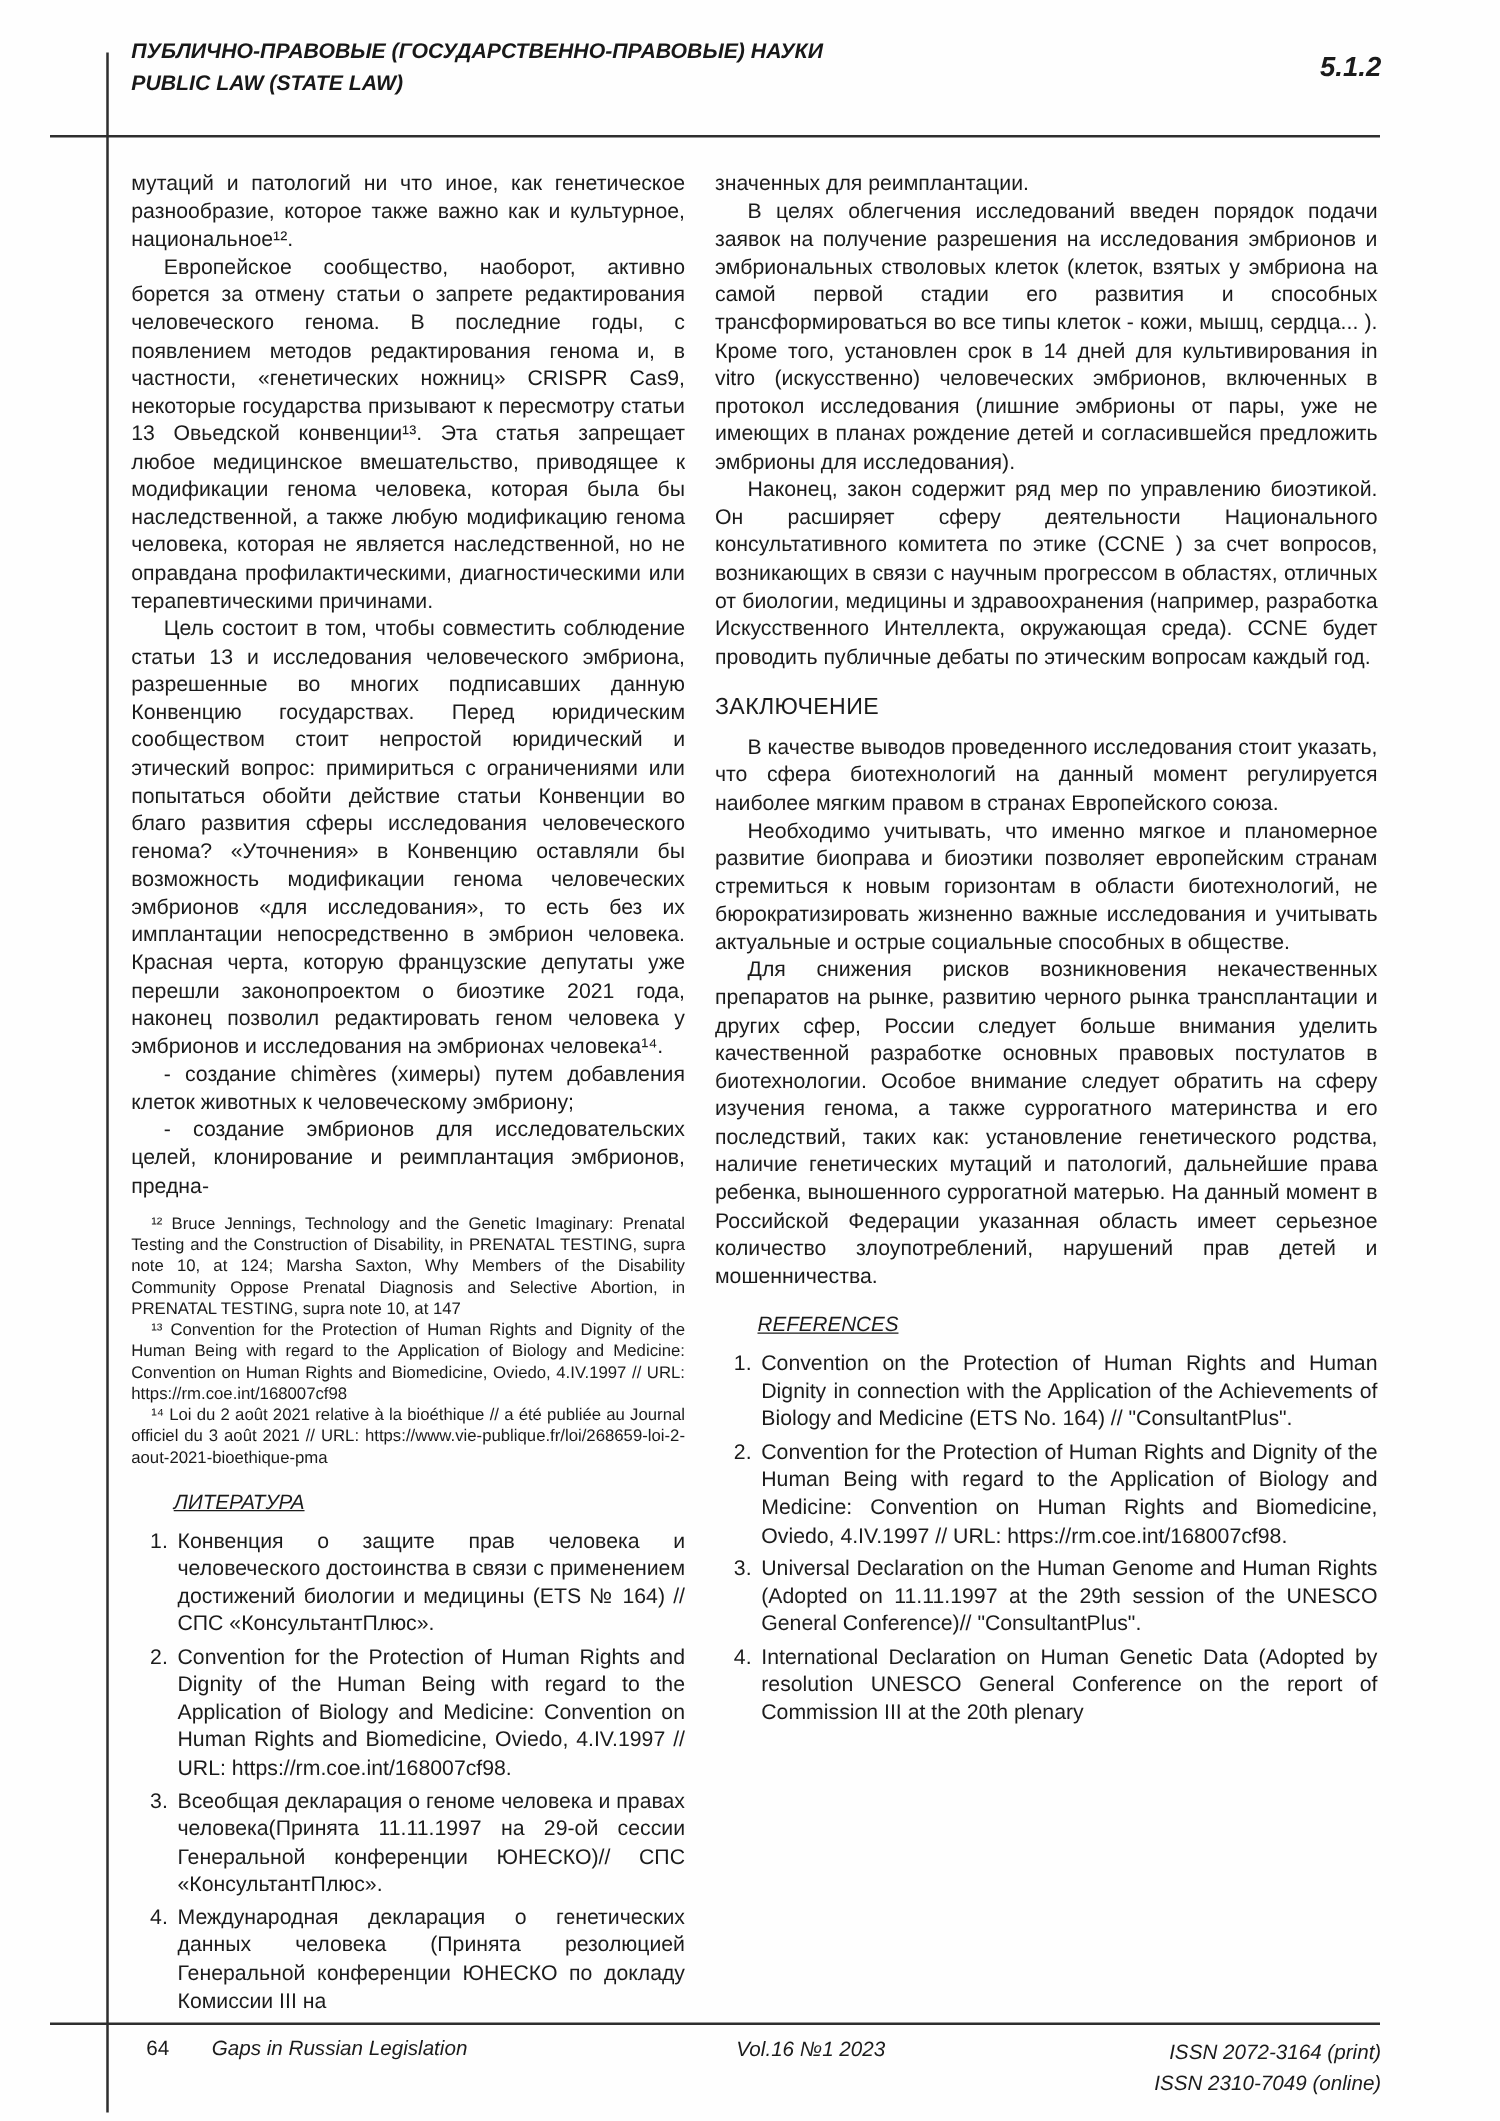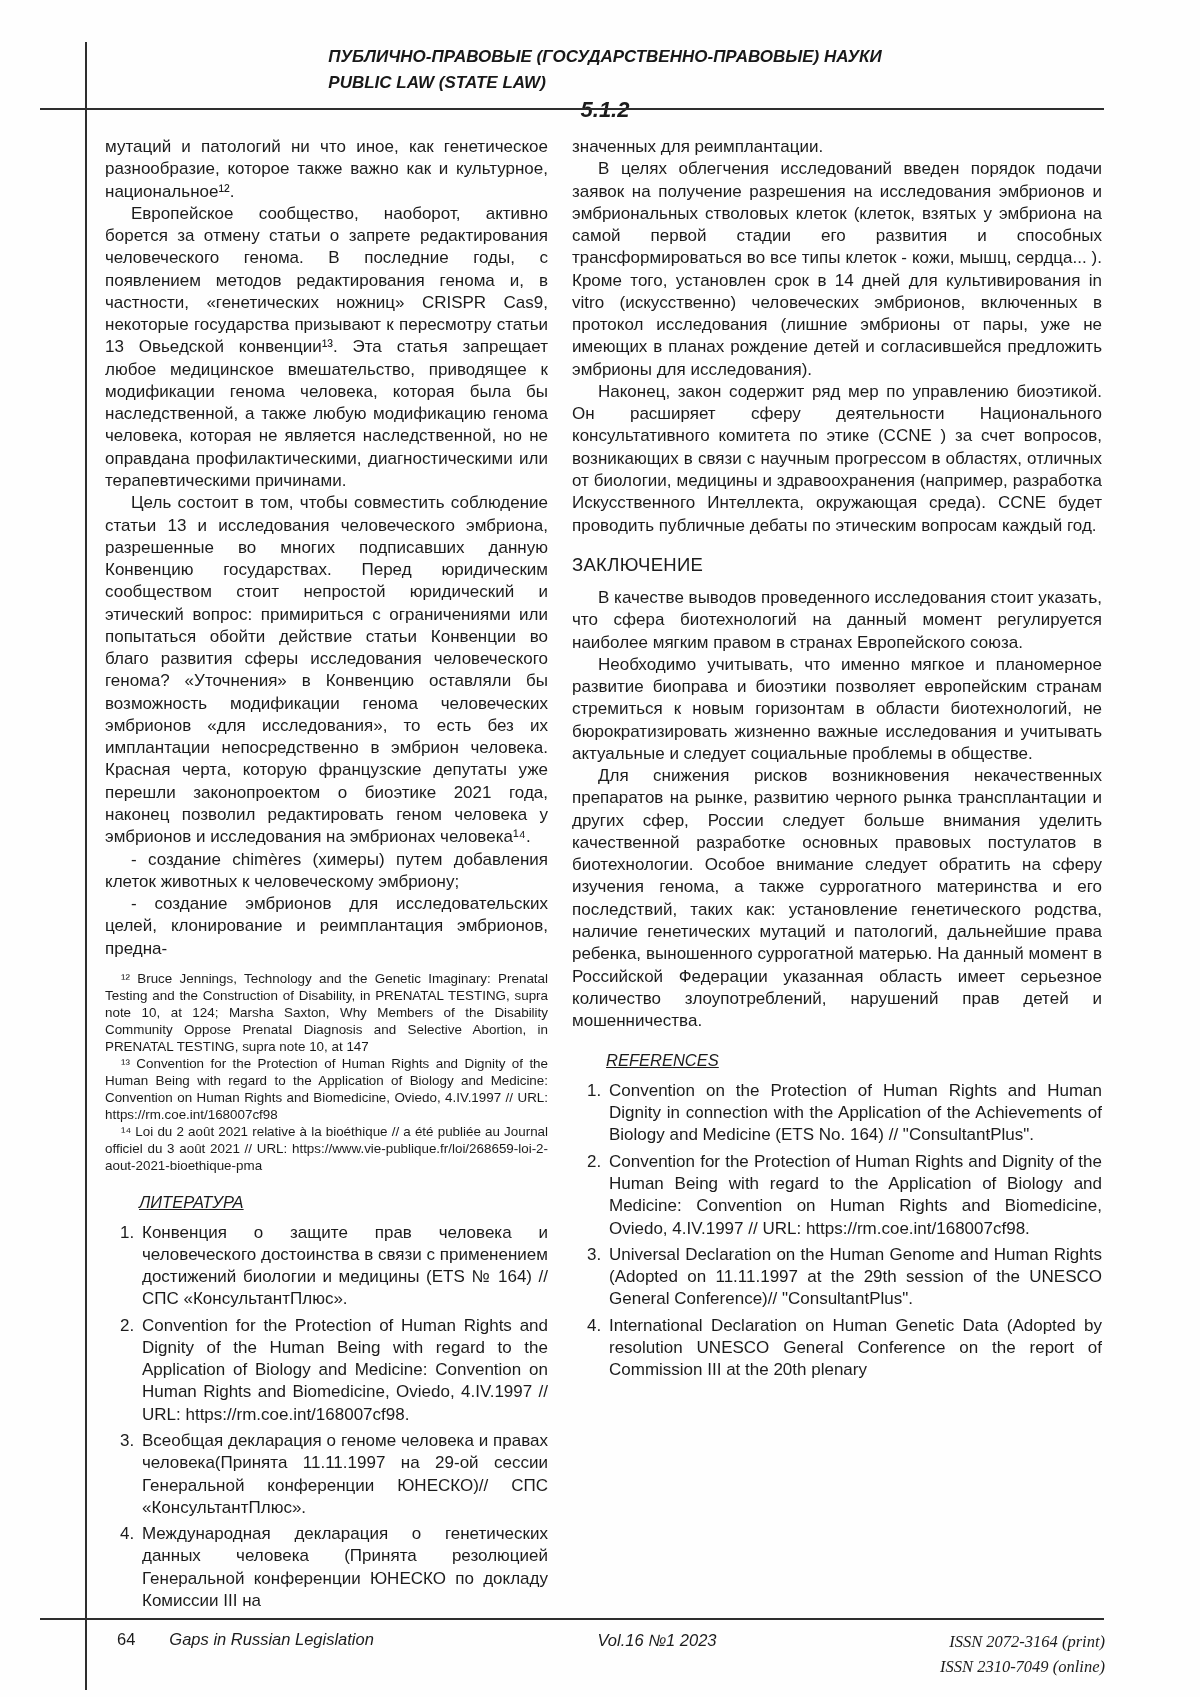--- a/index.html
+++ b/index.html
@@ -6,22 +6,22 @@
   .page {
     position:relative; width:1200px; height:1697px; background:#fefefe;
     font-family:"Liberation Sans", sans-serif; color:#1b1b1b; overflow:hidden;
   }
   .vrule { position:absolute; left:85px; top:42px; width:2px; height:1648px; background:#2e2e2e; }
   .hrule { position:absolute; left:40px; width:1064px; height:2px; background:#2e2e2e; }
   .head-rule { top:108px; }
   .foot-rule { top:1618px; }
 
   .pagehead {
-    position:absolute; left:105px; top:44px; width:1000px;
-    display:flex; justify-content:space-between; align-items:center;flex-direction:column;
+    position:absolute; left:105px; top:28px; width:1000px;
+    display:flex; justify-content:space-between; align-items:center;
   }
   .head-title { font-weight:700; font-style:italic; font-size:17px; line-height:1.55; color:#181818; }
   .head-code { font-weight:700; font-style:italic; font-size:22px; white-space:nowrap; }
 
   .col { position:absolute; top:136px; font-size:17px; line-height:1.31; text-align:justify; }
   .col-left  { left:105px; width:443px; }
   .col-right { left:572px; width:530px; }
 
   .col p { margin:0; text-indent:26px; }
   .col p.first { text-indent:0; }
@@ -42,21 +42,21 @@
   .reflist li { margin:0 0 4px 0; padding-left:3px; text-align:justify; }
 
   .pagefoot {
     position:absolute; left:105px; top:1630px; width:1000px;
     display:flex; justify-content:space-between; align-items:flex-start;
     font-size:16.5px; font-style:italic;
   }
   .foot-left { display:flex; align-items:baseline;margin-left:12px; }
   .foot-page { font-style:normal; margin-right:34px; }
   .foot-center { padding-top:1px; }
-  .foot-right { text-align:right; line-height:1.5;font-family:Liberation Serif, serif; }
+  .foot-right { text-align:right; line-height:1.5; }
 </style>
 </head>
 <body>
 
 <div class="page">
 
   <div class="vrule"></div>
 
   <header class="pagehead">
     <div class="head-titles">
@@ -91,21 +91,21 @@
   </section>
 
   <section class="col col-right">
     <p class="first">значенных для реимплантации.</p>
     <p>В целях облегчения исследований введен порядок подачи заявок на получение разрешения на исследования эмбрионов и эмбриональных стволовых клеток (клеток, взятых у эмбриона на самой первой стадии его развития и способных трансформироваться во все типы клеток - кожи, мышц, сердца... ). Кроме того, установлен срок в 14 дней для культивирования in vitro (искусственно) человеческих эмбрионов, включенных в протокол исследования (лишние эмбрионы от пары, уже не имеющих в планах рождение детей и согласившейся предложить эмбрионы для исследования).</p>
     <p>Наконец, закон содержит ряд мер по управлению биоэтикой. Он расширяет сферу деятельности Национального консультативного комитета по этике (CCNE ) за счет вопросов, возникающих в связи с научным прогрессом в областях, отличных от биологии, медицины и здравоохранения (например, разработка Искусственного Интеллекта, окружающая среда). CCNE будет проводить публичные дебаты по этическим вопросам каждый год.</p>
 
     <h2 class="conclusion-heading">ЗАКЛЮЧЕНИЕ</h2>
 
     <p>В качестве выводов проведенного исследования стоит указать, что сфера биотехнологий на данный момент регулируется наиболее мягким правом в странах Европейского союза.</p>
-    <p>Необходимо учитывать, что именно мягкое и планомерное развитие биоправа и биоэтики позволяет европейским странам стремиться к новым горизонтам в области биотехнологий, не бюрократизировать жизненно важные исследования и учитывать актуальные и следует социальные проблемы в обществе.</p>
+    <p>Необходимо учитывать, что именно мягкое и планомерное развитие биоправа и биоэтики позволяет европейским странам стремиться к новым горизонтам в области биотехнологий, не бюрократизировать жизненно важные исследования и учитывать актуальные и острые социальные способных в обществе.</p>
     <p>Для снижения рисков возникновения некачественных препаратов на рынке, развитию черного рынка трансплантации и других сфер, России следует больше внимания уделить качественной разработке основных правовых постулатов в биотехнологии. Особое внимание следует обратить на сферу изучения генома, а также суррогатного материнства и его последствий, таких как: установление генетического родства, наличие генетических мутаций и патологий, дальнейшие права ребенка, выношенного суррогатной матерью. На данный момент в Российской Федерации указанная область имеет серьезное количество злоупотреблений, нарушений прав детей и мошенничества.</p>
 
     <h3 class="list-heading">REFERENCES</h3>
     <ol class="reflist">
       <li>Convention on the Protection of Human Rights and Human Dignity in connection with the Application of the Achievements of Biology and Medicine (ETS No. 164) // "ConsultantPlus".</li>
       <li>Convention for the Protection of Human Rights and Dignity of the Human Being with regard to the Application of Biology and Medicine: Convention on Human Rights and Biomedicine, Oviedo, 4.IV.1997 // URL: https://rm.coe.int/168007cf98.</li>
       <li>Universal Declaration on the Human Genome and Human Rights (Adopted on 11.11.1997 at the 29th session of the UNESCO General Conference)// "ConsultantPlus".</li>
       <li>International Declaration on Human Genetic Data (Adopted by resolution UNESCO General Conference on the report of Commission III at the 20th plenary</li>
     </ol>
   </section>

